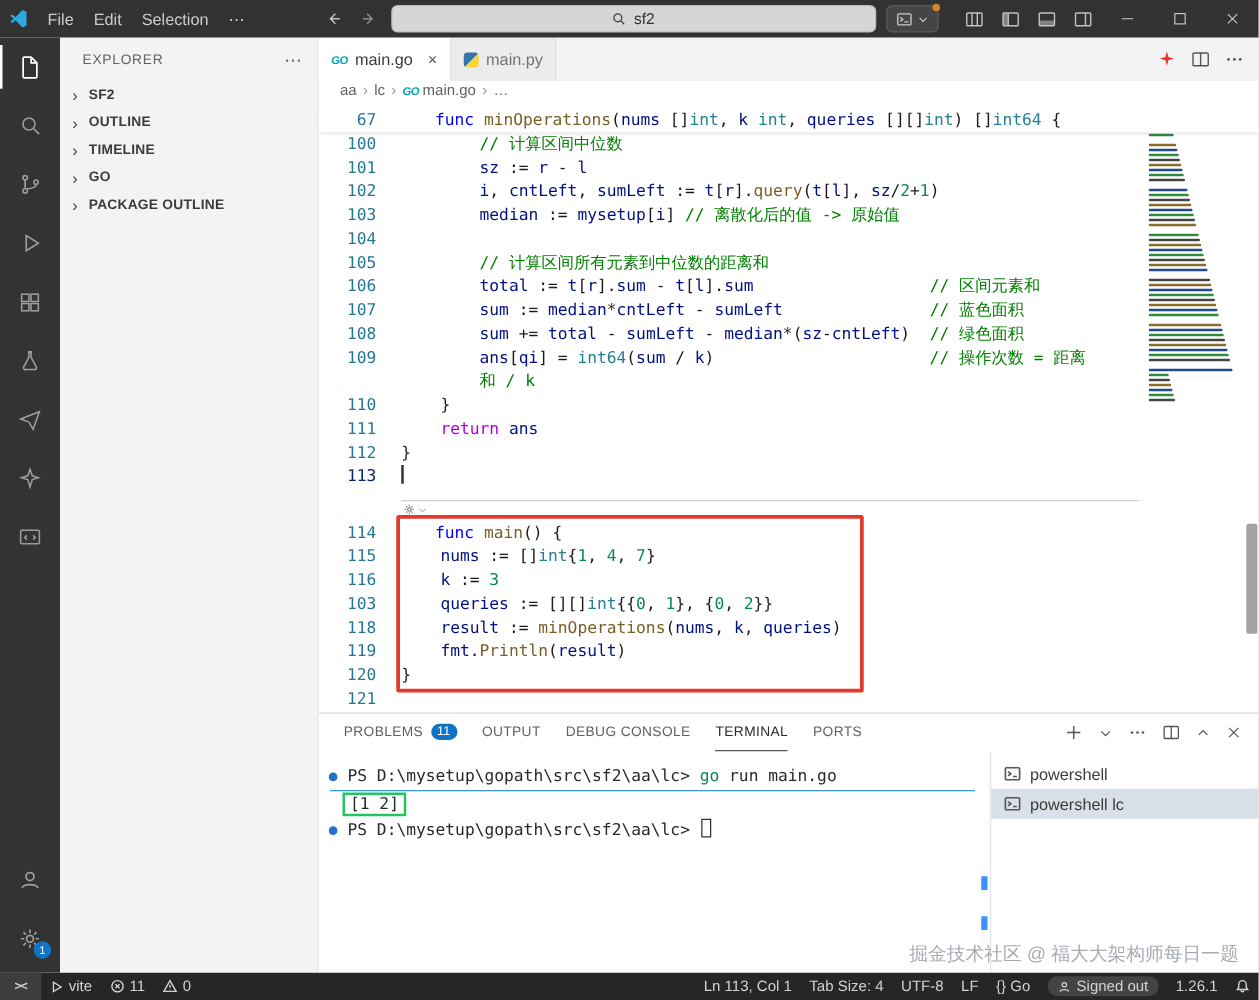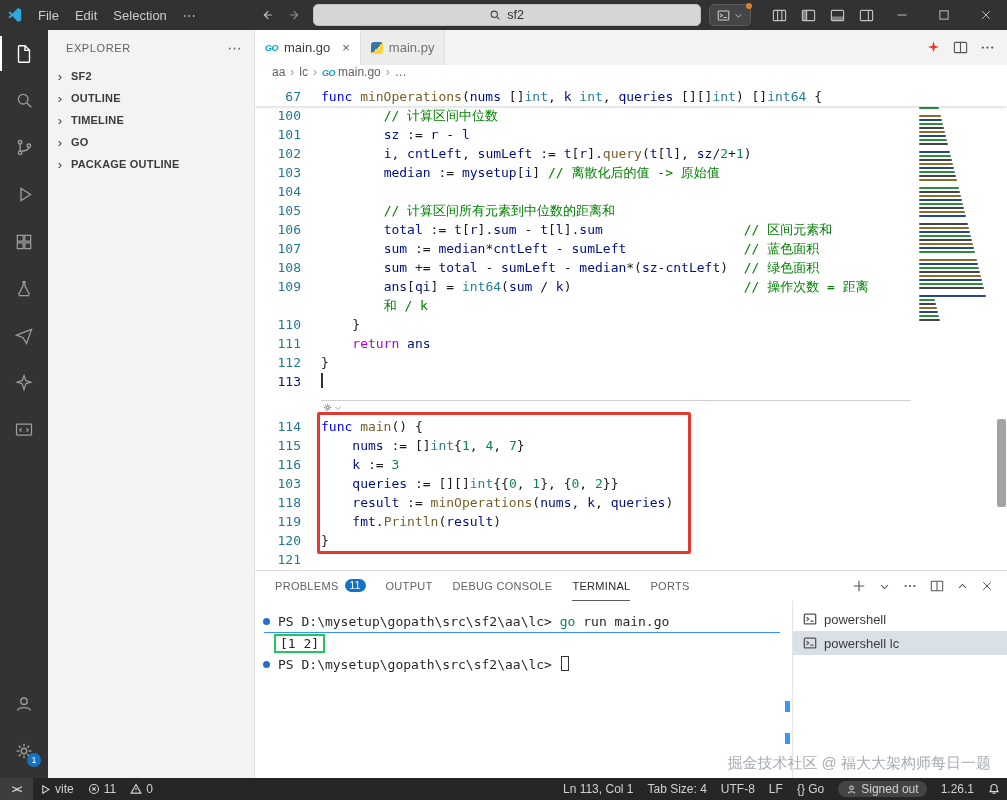--- a/index.html
+++ b/index.html
@@ -61,21 +61,21 @@
   .breadcrumb .sep { color:#9a9a9a; }
 
   
   .editor-region { height:483px; position:relative; background:#fff; overflow:hidden; }
   .crow { display:flex; height:19px; line-height:19px; font-family:"DejaVu Sans Mono","Liberation Mono",monospace;
           font-size:13px; }
   .crow.sticky { background:#fff; box-shadow:0 1.5px 3px rgba(0,0,0,.14); position:relative; z-index:2; }
   .gut { width:66px; flex:0 0 66px; text-align:right; padding-right:20px; color:#237893; }
   .gut.cur { color:#0b216f; }
   .codetxt { white-space:pre; }
-  .tok-k { color:#0000ff; } .tok-f { color:#795E26; } .tok-v { color:#001080; }
+  .tok-k { color:#0000ff;margin-left:27px; } .tok-f { color:#795E26; } .tok-v { color:#001080; }
   .tok-t { color:#267f99; } .tok-n { color:#098658; } .tok-c { color:#008000; }
   .tok-o { color:#1b1b1b; } .tok-ctl { color:#af00db; }
   .cursor { display:inline-block; width:1.5px; height:15px; background:#333; vertical-align:-2px;
             animation:blink 1s steps(1) infinite; }
   @keyframes blink { 50% { opacity:0; } }
   .crow.seprow { height:26px; position:relative; }
   .seprow .sepline { position:absolute; left:66px; right:96px; top:9px; border-top:1px solid #d0d0d0; }
   .seprow .gearwrap { position:absolute; left:67px; top:11px; display:flex; align-items:center; gap:1px; color:#8a8a8a; }
   .red-box { position:absolute; left:62px; width:374px; border:3px solid #e23a2e; border-radius:2px;
              pointer-events:none; z-index:3; }

